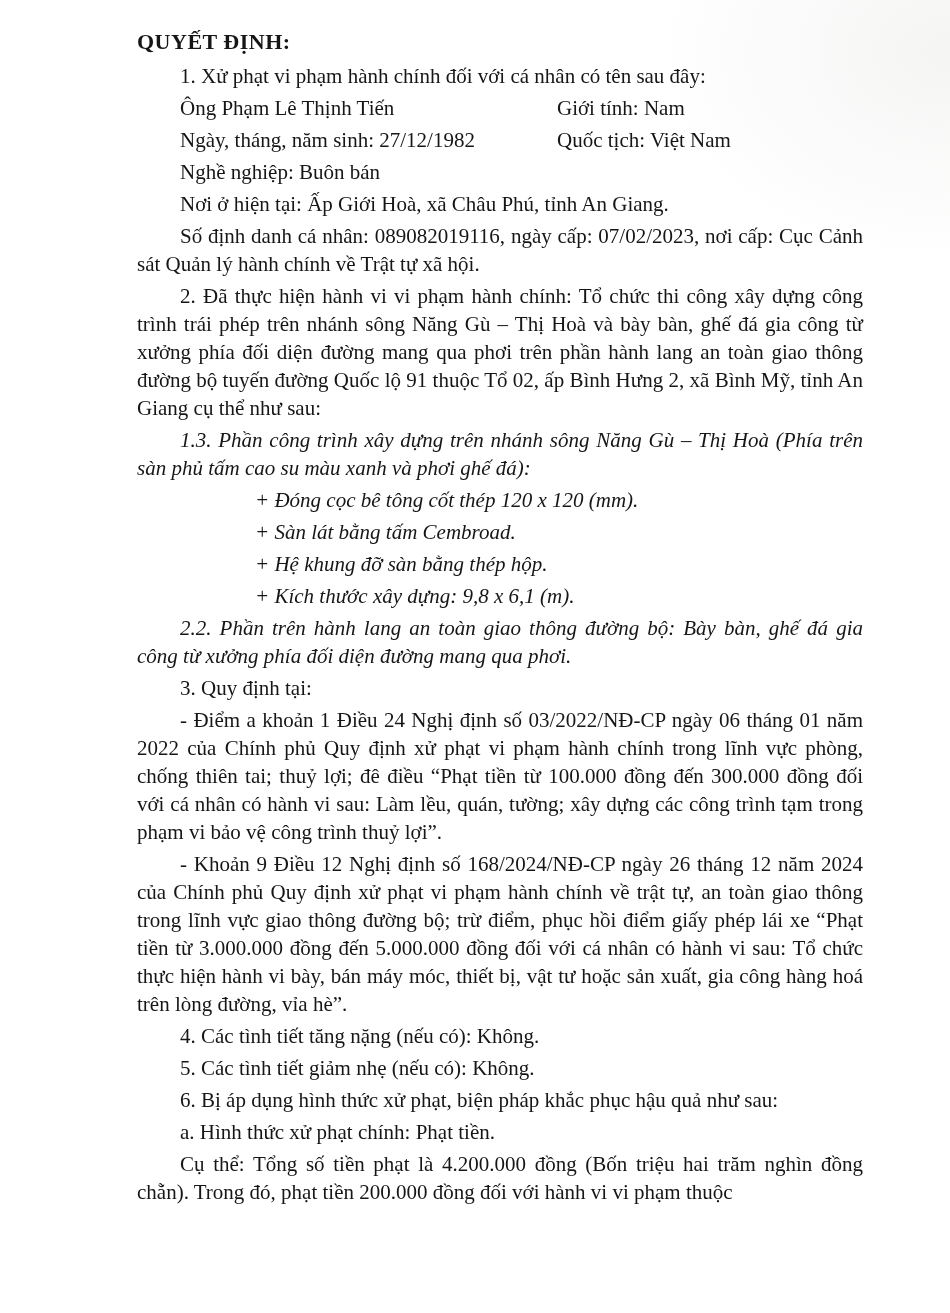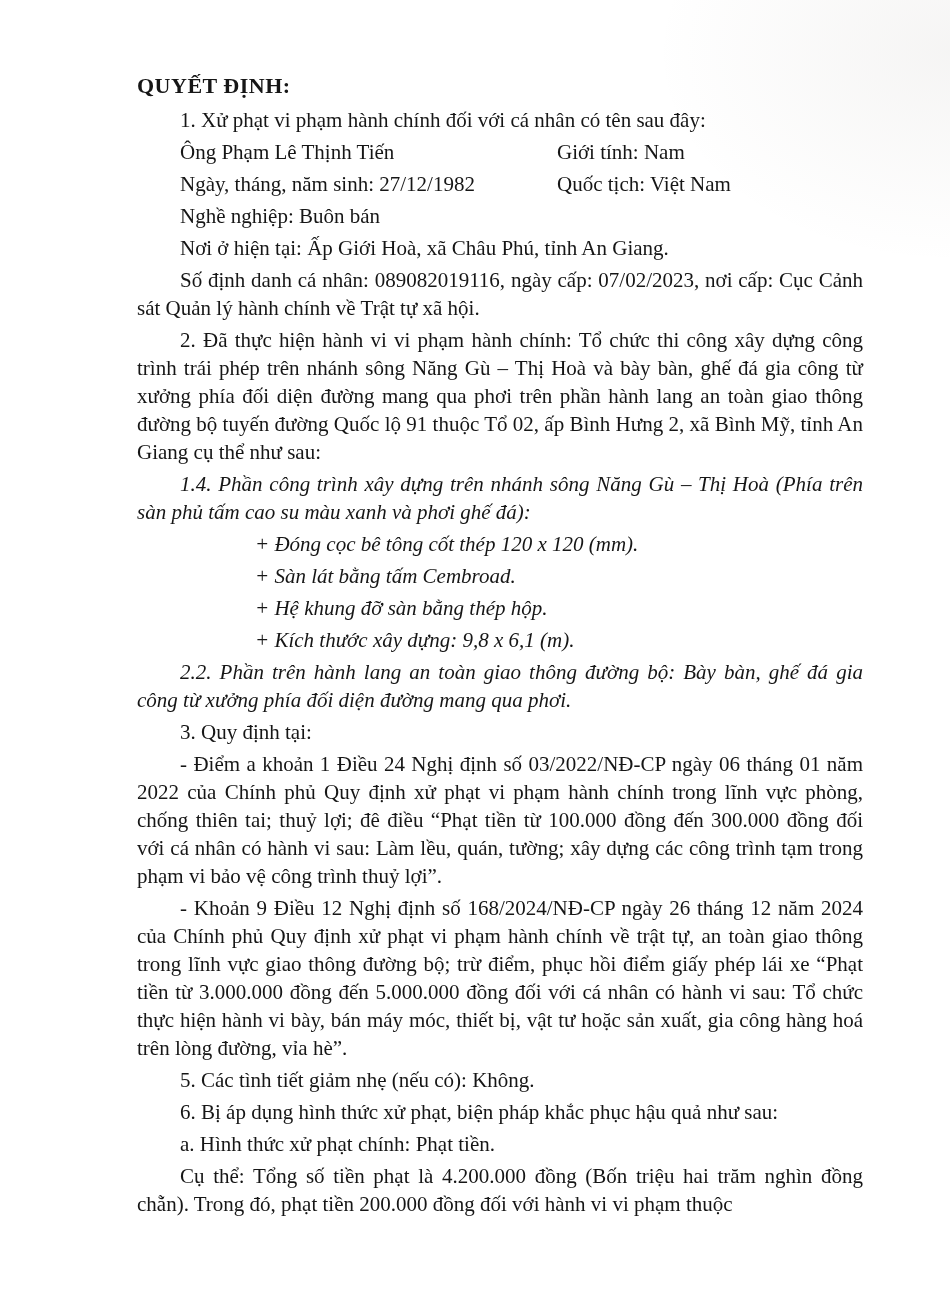--- a/index.html
+++ b/index.html
@@ -10,21 +10,21 @@
   .page {
     position: relative;
     width: 950px;
     height: 1313px;
     margin: 0 auto;
     background:
       radial-gradient(ellipse 420px 300px at 100% 4%, rgba(120,110,100,0.07), rgba(120,110,100,0) 70%),
       #ffffff;
     overflow: hidden;
     box-sizing: border-box;
-    padding: 72px 87px 0 137px;
+    padding: 28px 87px 0 137px;
     font-family: "Liberation Serif", "DejaVu Serif", serif;
     font-size: 21px;
     line-height: 28px;
     color: #161616;
   }
   .doc p {
     margin: 0 0 4px 0;
     text-align: justify;
   }
   .title {
@@ -71,35 +71,36 @@
     </p>
 
     <p class="indent">Nghề nghiệp: Buôn bán</p>
 
     <p class="indent">Nơi ở hiện tại: Ấp Giới Hoà, xã Châu Phú, tỉnh An Giang.</p>
 
     <p class="indent">Số định danh cá nhân: 089082019116, ngày cấp: 07/02/2023, nơi cấp: Cục Cảnh sát Quản lý hành chính về Trật tự xã hội.</p>
 
     <p class="indent">2. Đã thực hiện hành vi vi phạm hành chính: Tổ chức thi công xây dựng công trình trái phép trên nhánh sông Năng Gù – Thị Hoà và bày bàn, ghế đá gia công từ xưởng phía đối diện đường mang qua phơi trên phần hành lang an toàn giao thông đường bộ tuyến đường Quốc lộ 91 thuộc Tổ 02, ấp Bình Hưng 2, xã Bình Mỹ, tỉnh An Giang cụ thể như sau:</p>
 
-    <p class="indent italic">1.4. Phần công trình xây dựng trên nhánh sông Năng Gù – Thị Hoà (Phía trên sàn phủ tấm cao su màu xanh và phơi ghế đá):</p>
+    <p class="indent italic">1.3. Phần công trình xây dựng trên nhánh sông Năng Gù – Thị Hoà (Phía trên sàn phủ tấm cao su màu xanh và phơi ghế đá):</p>
 
     <p class="bullet italic">+ Đóng cọc bê tông cốt thép 120 x 120 (mm).</p>
     <p class="bullet italic">+ Sàn lát bằng tấm Cembroad.</p>
     <p class="bullet italic">+ Hệ khung đỡ sàn bằng thép hộp.</p>
     <p class="bullet italic">+ Kích thước xây dựng: 9,8 x 6,1 (m).</p>
 
     <p class="indent italic">2.2. Phần trên hành lang an toàn giao thông đường bộ: Bày bàn, ghế đá gia công từ xưởng phía đối diện đường mang qua phơi.</p>
 
     <p class="indent">3. Quy định tại:</p>
 
     <p class="indent">- Điểm a khoản 1 Điều 24 Nghị định số 03/2022/NĐ-CP ngày 06 tháng 01 năm 2022 của Chính phủ Quy định xử phạt vi phạm hành chính trong lĩnh vực phòng, chống thiên tai; thuỷ lợi; đê điều “Phạt tiền từ 100.000 đồng đến 300.000 đồng đối với cá nhân có hành vi sau: Làm lều, quán, tường; xây dựng các công trình tạm trong phạm vi bảo vệ công trình thuỷ lợi”.</p>
 
     <p class="indent">- Khoản 9 Điều 12 Nghị định số 168/2024/NĐ-CP ngày 26 tháng 12 năm 2024 của Chính phủ Quy định xử phạt vi phạm hành chính về trật tự, an toàn giao thông trong lĩnh vực giao thông đường bộ; trừ điểm, phục hồi điểm giấy phép lái xe “Phạt tiền từ 3.000.000 đồng đến 5.000.000 đồng đối với cá nhân có hành vi sau: Tổ chức thực hiện hành vi bày, bán máy móc, thiết bị, vật tư hoặc sản xuất, gia công hàng hoá trên lòng đường, vỉa hè”.</p>
 
+    <p class="indent">4. Các tình tiết tăng nặng (nếu có): Không.</p>
 
     <p class="indent">5. Các tình tiết giảm nhẹ (nếu có): Không.</p>
 
     <p class="indent">6. Bị áp dụng hình thức xử phạt, biện pháp khắc phục hậu quả như sau:</p>
 
     <p class="indent">a. Hình thức xử phạt chính: Phạt tiền.</p>
 
     <p class="indent">Cụ thể: Tổng số tiền phạt là 4.200.000 đồng (Bốn triệu hai trăm nghìn đồng chẵn). Trong đó, phạt tiền 200.000 đồng đối với hành vi vi phạm thuộc</p>
 
   </div>

